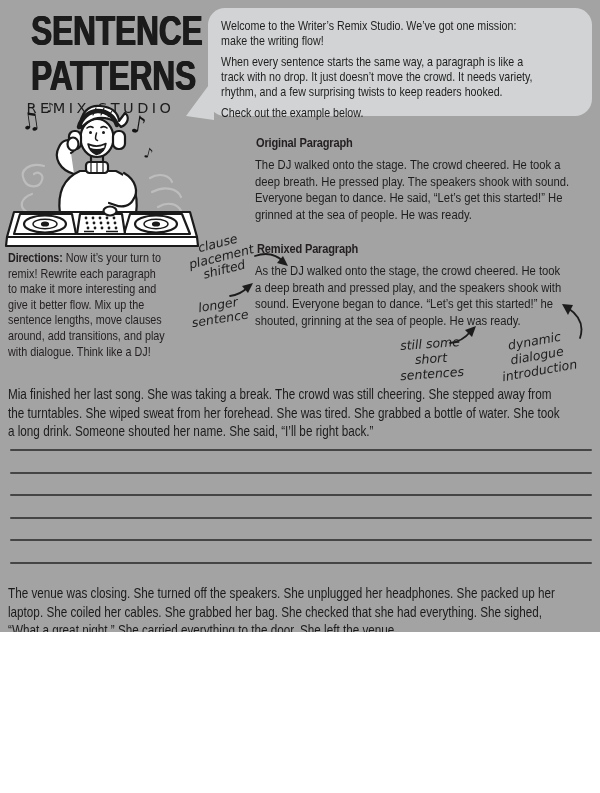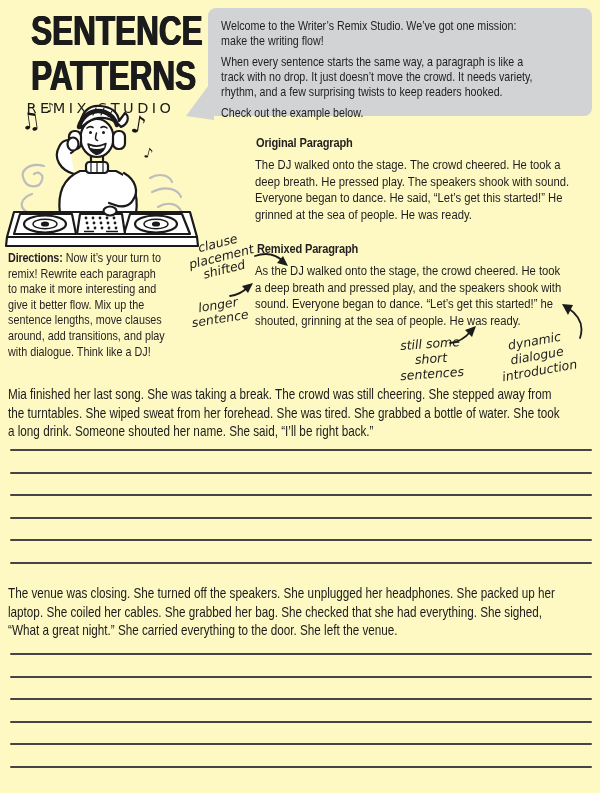--- a/index.html
+++ b/index.html
@@ -1,18 +1,18 @@
 <!DOCTYPE html>
 <html><head>
 <meta charset="utf-8">
 <style>
   * { margin:0; padding:0; box-sizing:border-box; }
   html,body { width:600px; height:793px; }
   body { background:#fff; font-family:"Liberation Sans", sans-serif; color:#231f20; }
-  .page { position:relative; width:600px; height:793px; background:#fef9c3; overflow:hidden; }
+  .page { position:relative; width:600px; height:632px; background:#a3a3a3; overflow:hidden; }
   .abs { position:absolute; }
 
   
   .masthead { position:absolute; left:8px; top:8px; width:185px; text-align:center; }
   .title-line {
     display:block; white-space:nowrap;
     font-family:"Liberation Sans", sans-serif; font-weight:700;
     font-size:42px; line-height:45px; color:#1b1b1b;
     transform:scaleX(0.75); transform-origin:50% 50%;
     text-shadow:0.8px 0 0 #1b1b1b, -0.8px 0 0 #1b1b1b;
@@ -20,21 +20,21 @@
   }
   .subtitle {
     margin-top:2px; font-family:"DejaVu Sans", sans-serif;
     font-size:14.5px; font-weight:500; letter-spacing:3.5px; color:#1c1c1c;
     white-space:nowrap;
   }
 
   
   .bubble {
     position:absolute; left:208px; top:8px; width:384px; height:108px;
-    background:#d2d3d4; border-radius:8px;
+    background:#d2d3d4; border-radius:17px;
   }
   .bubble-tail { position:absolute; left:184px; top:76px; }
   .bubble-inner {
     padding:10px 14px 6px 16px;
     transform:scaleX(0.82); transform-origin:0 0; width:435px;
   }
   .bubble-inner p {
     font-size:13px; line-height:15px; margin-bottom:6px;
     white-space:pre-line; color:#1e1e1e;
   }

